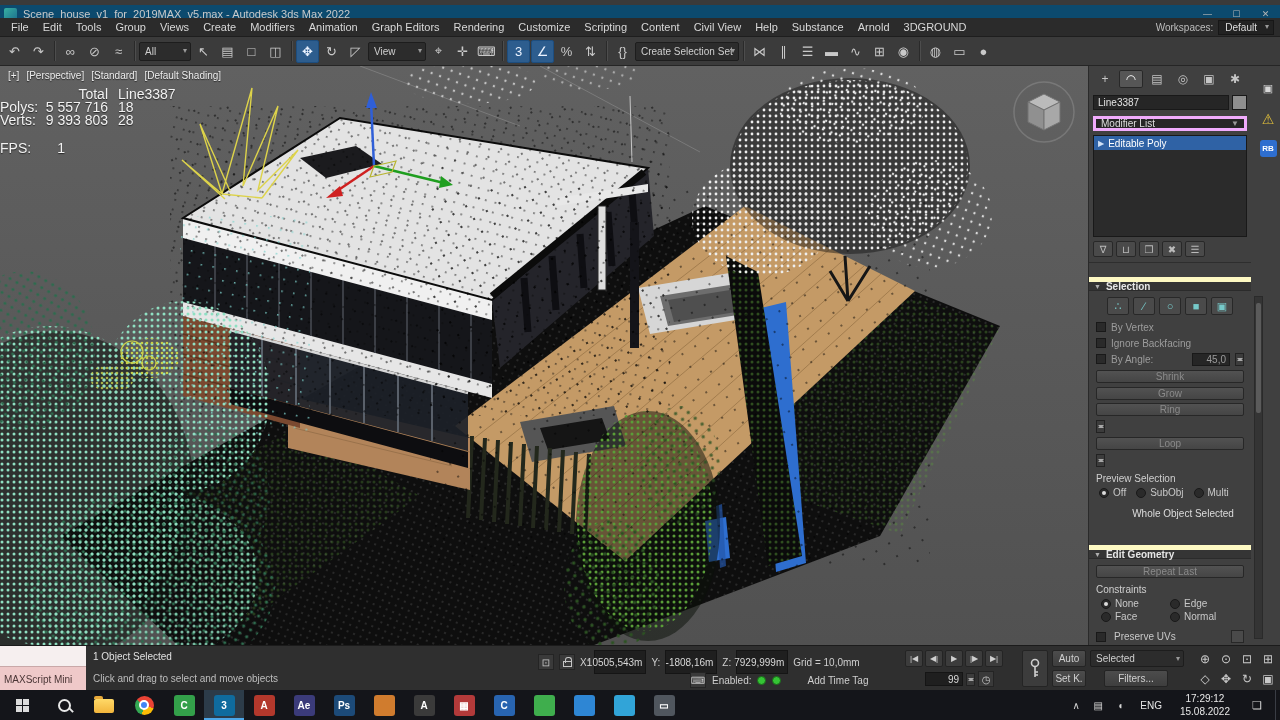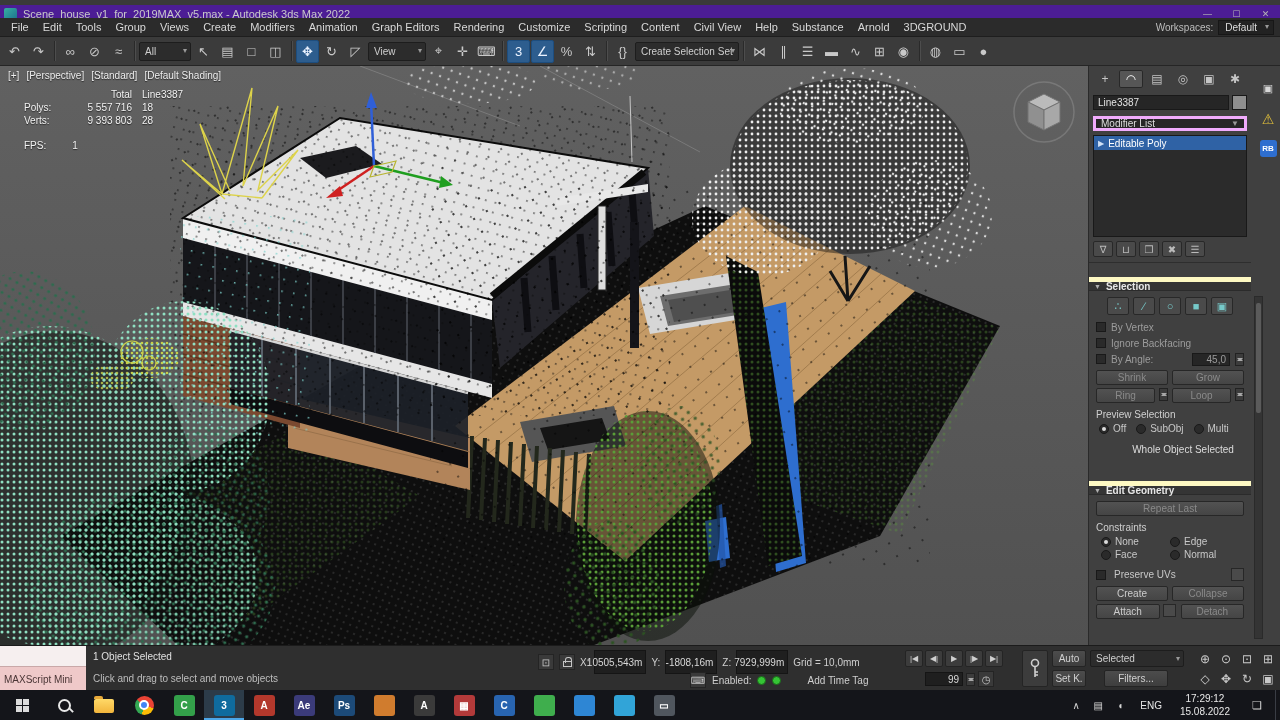--- a/index.html
+++ b/index.html
@@ -1,21 +1,21 @@
 <!DOCTYPE html>
 <html><head>
 <meta charset="utf-8">
 <style>
   * { box-sizing: border-box; margin: 0; padding: 0; }
   html,body { width:1280px; height:720px; overflow:hidden; background:#000;
     font-family:"Liberation Sans", sans-serif; }
   .app { position:absolute; inset:0; width:1280px; height:720px; background:#3a3a3a; }
 
   
-  .titlebar { position:absolute; top:5px; left:0; right:0; height:18px; background:#4c1d95;
+  .titlebar { position:absolute; top:5px; left:0; right:0; height:18px; background:#0c4a6e;
     display:flex; align-items:center; color:#c9c9c9; font-size:11px; }
   .app-logo { width:13px; height:13px; margin:0 6px 0 4px; background:linear-gradient(135deg,#37b0a2,#1b6f8e);
     border-radius:2px; }
   .win-btns { margin-left:auto; display:flex; height:100%; }
   .win-btn { width:29px; height:100%; display:flex; align-items:center; justify-content:center;
     color:#b5b5b5; font-size:9px; }
 
   
   .menubar { position:absolute; top:18px; left:0; right:0; height:19px; background:#2b2b2b;
     border-bottom:1px solid #1e1e1e; display:flex; align-items:center; font-size:11px; color:#d8d8d8; padding-left:4px; }
@@ -33,21 +33,21 @@
   .tb-sep { width:1px; height:20px; background:#2a2a2a; box-shadow:1px 0 0 #4d4d4d; margin:0 3px; flex:none; }
   .tb-dd { height:19px; background:#2c2c2c; border:1px solid #1d1d1d; border-radius:2px; color:#cfcfcf;
     font-size:10px; display:flex; align-items:center; padding:0 14px 0 5px; position:relative; flex:none; white-space:nowrap; }
   .tb-dd::after { content:"▾"; position:absolute; right:3px; top:3px; font-size:8px; color:#999; }
 
   
   .viewport { position:absolute; top:66px; left:0; width:1088px; height:579px; background:#575757; overflow:hidden; }
   .viewport svg { position:absolute; inset:0; }
   .vp-label { position:absolute; left:8px; top:4px; font-size:10px; color:#ededed; display:flex; gap:7px;
     text-shadow:0 1px 1px rgba(0,0,0,.6); }
-  .vp-stats { position:absolute; left:24px; top:22px; font-size:10px; color:#f2f2f2; text-shadow:0 1px 1px rgba(0,0,0,.6); }
+  .vp-stats { position:absolute; left:0; top:22px; font-size:14px; color:#f2f2f2; text-shadow:0 1px 1px rgba(0,0,0,.6); }
   .stats-row { display:grid; grid-template-columns:36px 82px 50px; line-height:13px; }
   .stats-row .c2 { text-align:right; padding-right:10px; }
   .stats-fps { margin-top:13px; display:flex; gap:26px; }
 
   
   .cmdpanel { position:absolute; top:66px; right:0; width:192px; height:579px; background:#404040;
     border-left:1px solid #2a2a2a; font-size:10px; color:#cccccc; }
   .panel-content { position:absolute; left:0; top:0; width:162px; }
   .panel-tabs { display:flex; gap:2px; padding:4px 4px 2px; }
   .panel-tab { width:24px; height:18px; display:flex; align-items:center; justify-content:center;
@@ -75,21 +75,21 @@
   .subobj-row { display:flex; gap:4px; justify-content:center; margin:6px 0 4px; }
   .subobj { width:22px; height:18px; background:#4a4a4a; border:1px solid #282828; color:#76c9c9;
     display:flex; align-items:center; justify-content:center; font-size:11px; border-radius:2px; }
   .chk-row { display:flex; align-items:center; gap:5px; height:16px; padding:0 7px; color:#9c9c9c; }
   .chk { width:10px; height:10px; background:#2a2a2a; border:1px solid #191919; flex:none; }
   .num-field { margin-left:auto; width:38px; height:13px; background:#262626; border:1px solid #191919;
     color:#9c9c9c; display:flex; align-items:center; justify-content:flex-end; padding:0 3px; }
   .spin { width:9px; height:13px; background:#3c3c3c; border:1px solid #222; position:relative; flex:none; }
   .spin::before { content:""; position:absolute; top:1px; left:1px; border:3px solid transparent; border-bottom-color:#a8a8a8; }
   .spin::after  { content:""; position:absolute; bottom:1px; left:1px; border:3px solid transparent; border-top-color:#a8a8a8; }
-  .btn-row { display:flex; gap:4px; margin:3px 7px; }
+  .btn-row { display:flex; gap:4px; margin:3px 7px;flex-direction:column; }
   .btn { background:linear-gradient(#525252,#454545); border:1px solid #272727; border-radius:2px; height:15px;
     display:flex; align-items:center; justify-content:center; color:#ccc; flex:1; }
   .btn.dim { color:#8a8a8a; }
   .small-label { padding:3px 7px 1px; color:#cfcfcf; }
   .radio-row { display:flex; align-items:center; gap:4px; color:#c8c8c8; }
   .radio { width:10px; height:10px; border-radius:50%; background:#2a2a2a; border:1px solid #191919; position:relative; flex:none; }
   .radio.sel::after { content:""; position:absolute; inset:2px; background:#dcdcdc; border-radius:50%; }
   .preview-radios { display:flex; gap:10px; padding:2px 10px; }
   .whole-obj { text-align:center; padding:8px 0 0 26px; color:#dcdcdc; }
   .cons-grid { display:grid; grid-template-columns:1fr 1fr; row-gap:2px; margin:2px 12px; }

